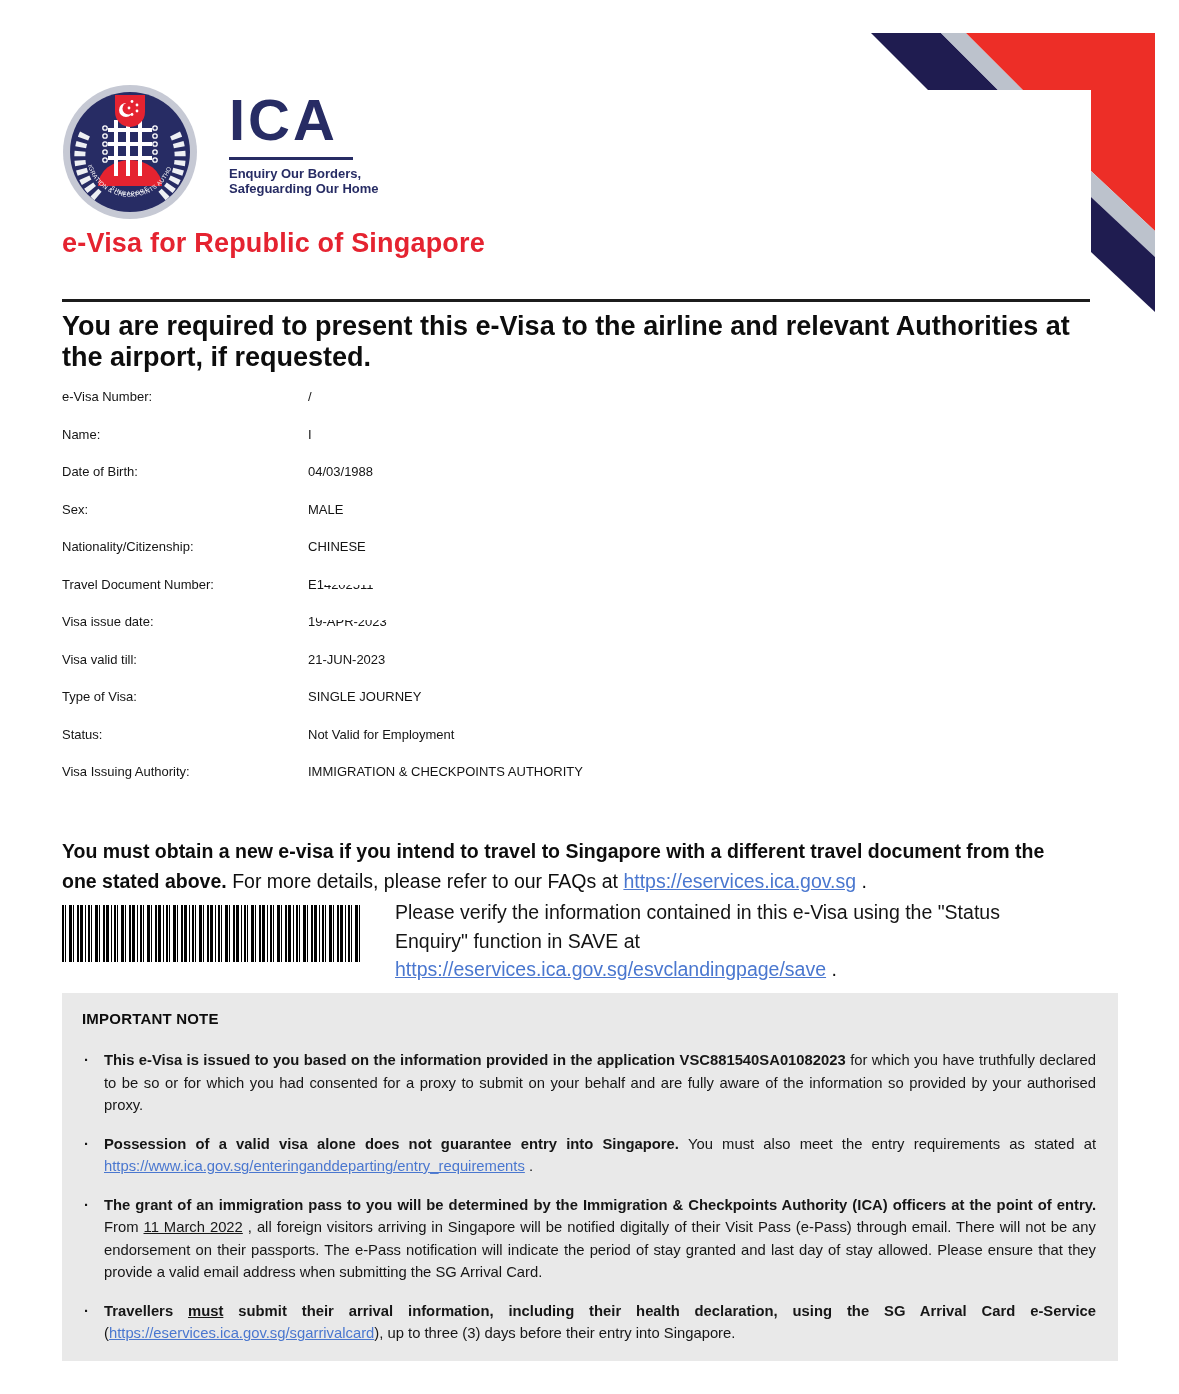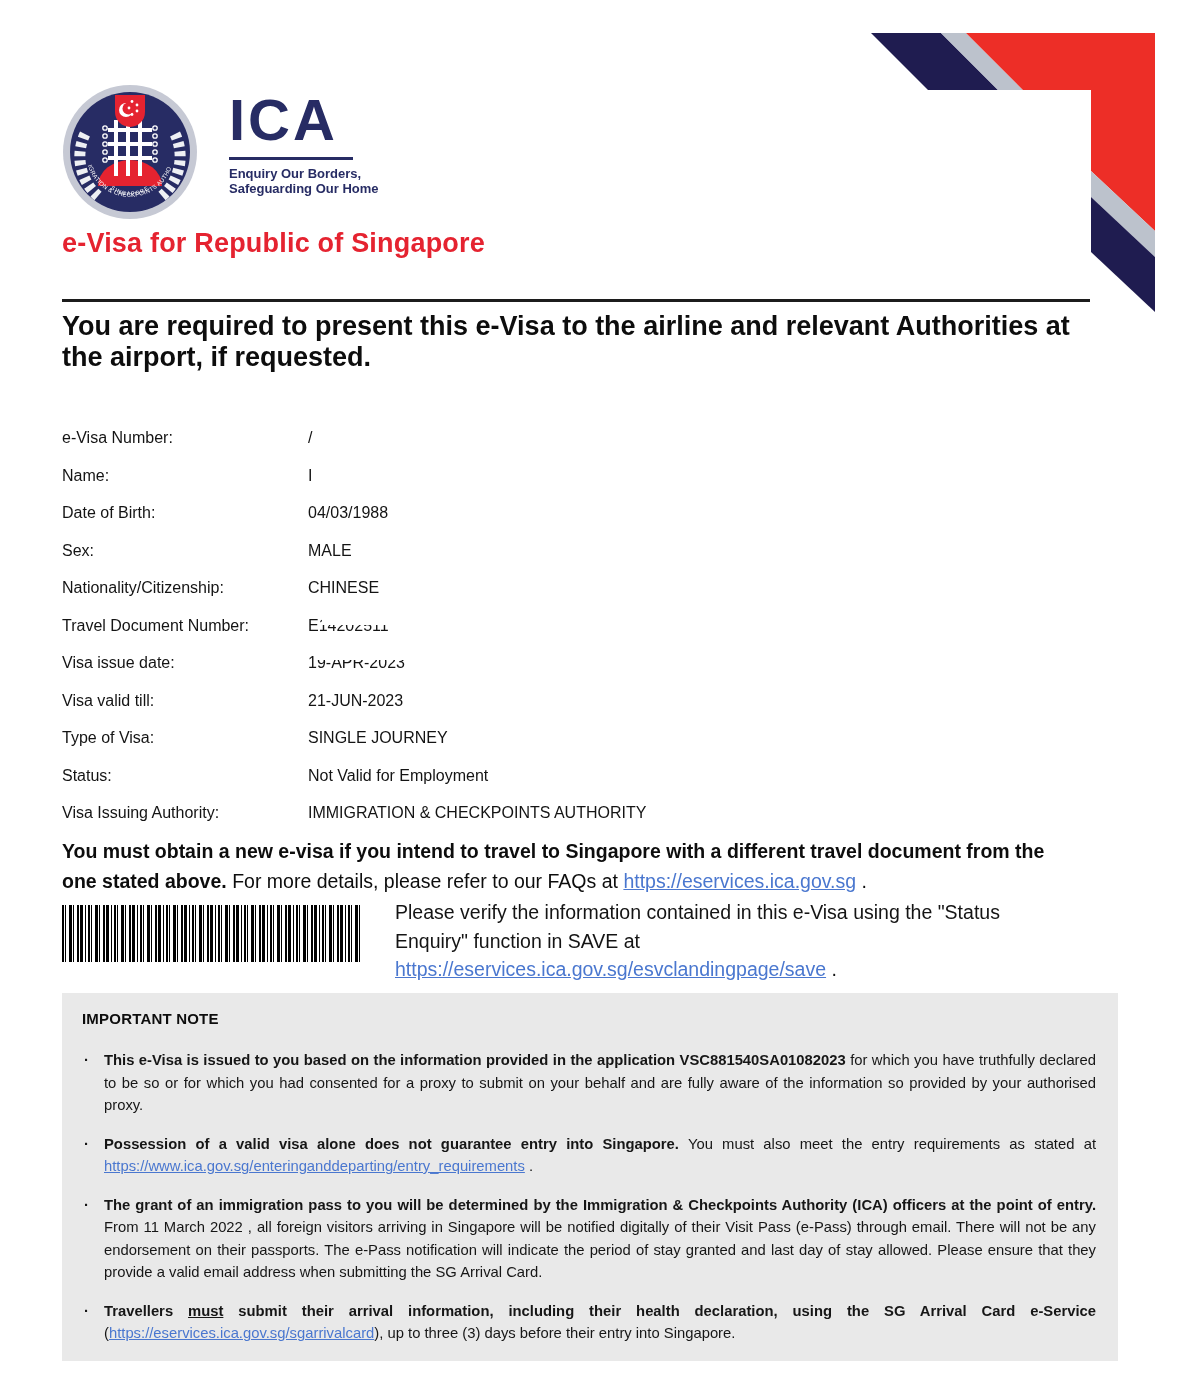--- a/index.html
+++ b/index.html
@@ -26,21 +26,21 @@
   .brand{position:absolute;left:143px;top:6px;color:var(--navy);margin-left:24px;}
   .ica-word{font-size:58px;font-weight:700;line-height:60px;letter-spacing:3px;}
   .brand-rule{width:124px;height:3px;background:var(--navy);margin-top:7px;}
   .tagline{margin-top:6px;font-size:13px;font-weight:700;line-height:15px;}
 
   .title{position:absolute;left:62px;top:228px;font-size:27px;font-weight:700;color:var(--red);letter-spacing:.2px;text-align:center;}
   .rule{position:absolute;left:62px;top:299px;width:1028px;height:3px;background:#1c1c1c;}
   .intro{position:absolute;left:62px;top:311px;width:1022px;font-size:27px;font-weight:700;line-height:31px;color:#0d0d0d;}
 
   
-  .fields{position:absolute;left:62px;top:389px;width:760px;font-size:16px;color:#141414;margin-top:40px;}
+  .fields{position:absolute;left:62px;top:389px;width:760px;font-size:13px;color:#141414;}
   .frow{display:flex;height:37.5px;align-items:flex-start;}
   .flabel{width:246px;flex:none;}
   .fval{position:relative;display:inline-block;white-space:nowrap;}
   .mask{position:absolute;background:#fff;}
   .m-dob{left:-2px;top:-3px;width:110px;height:5px;}
   .m-tdn{left:14px;top:-3px;width:78px;height:11px;}
   .m-vid{left:9px;top:-3px;width:96px;height:9px;}
 
   
   .notice{position:absolute;left:62px;top:836px;width:1020px;font-size:19.5px;line-height:30px;color:#0d0d0d;}
@@ -55,21 +55,21 @@
 
   
   .note-box{position:absolute;left:62px;top:993px;width:1056px;height:368px;background:var(--note-bg);padding:17px 22px 0 20px;}
   .note-head{font-size:15px;font-weight:700;letter-spacing:.2px;margin-bottom:22px;color:#0d0d0d;}
   .bullet{display:flex;margin-bottom:16px;font-size:14.8px;line-height:22.5px;color:#161616;}
   .dot{width:22px;flex:none;padding-left:2px;font-weight:700;}
   .bullet .btext{margin:0;flex:1;text-align:justify;}
 
   
   .b{font-weight:700;}
-  .u{margin-top:42px;}
+  .u{text-decoration:underline;margin-top:42px;}
   .bu{font-weight:700;text-decoration:underline;}
   a.lnk{color:var(--link);text-decoration:underline;cursor:pointer;}
 </style>
 </head>
 <body>
 
 <div class="page">
 
   <svg class="corner" width="300" height="295" viewBox="0 0 300 295">
     <polygon points="11,8 81,8 138,65 68,65" fill="#1f1c50"></polygon>

